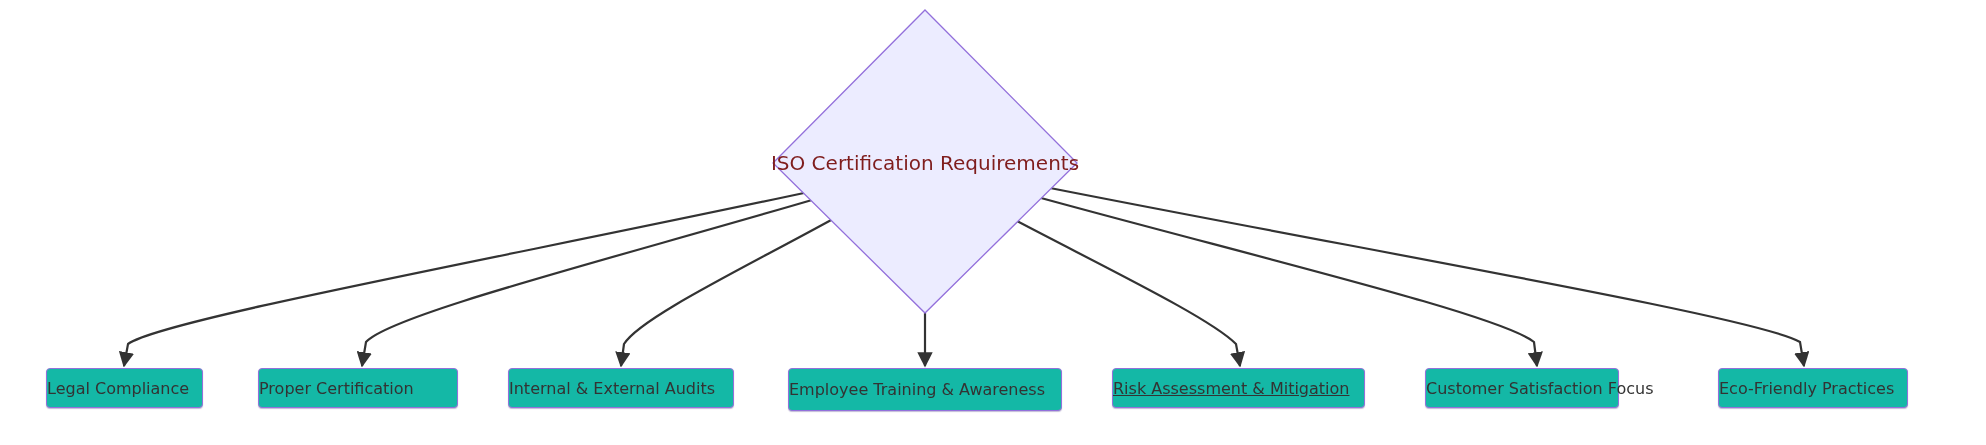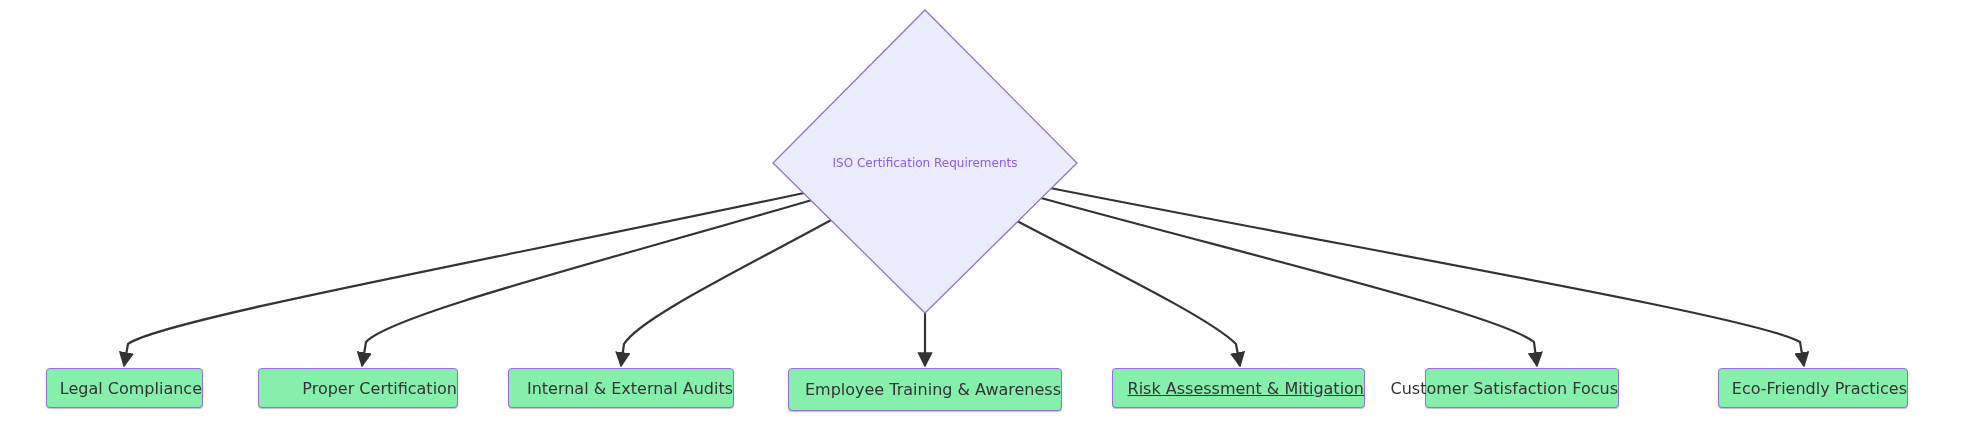--- a/index.html
+++ b/index.html
@@ -2,26 +2,26 @@
 <html><head>
 <meta charset="utf-8">
 <style>
   html, body { margin: 0; padding: 0; background: #ffffff; }
   body { width: 1986px; height: 445px; position: relative; overflow: hidden;
          font-family: "DejaVu Sans", "Liberation Sans", sans-serif; }
   #canvas { position: absolute; left: 0; top: 0; width: 1986px; height: 445px; }
   .edge { fill: none; stroke: #333333; stroke-width: 2.2; }
   .diamond-label {
     position: absolute; transform: translate(-50%, -50%);
-    font-size: 12px; color: #8b5cf6; white-space: nowrap;
+    font-size: 20px; color: #7f1d1d; white-space: nowrap;
   }
   .node {
     position: absolute; box-sizing: border-box;
-    background: #86efac; border: 1.5px solid #9370db; border-radius: 4px;
-    display: flex; align-items: center; justify-content: flex-end;
+    background: #14b8a6; border: 1.5px solid #9370db; border-radius: 4px;
+    display: flex; align-items: center; justify-content: flex-start;
     font-size: 16px; color: #333333; white-space: nowrap;
     box-shadow: 0 1px 1px rgba(80,60,140,0.35);
   }
 </style>
 </head>
 <body>
 
 <svg id="canvas" viewBox="0 0 1986 445" xmlns="http://www.w3.org/2000/svg">
   <defs>
     <marker id="arrow" viewBox="0 0 10 10" refX="9" refY="5" markerWidth="7" markerHeight="7" orient="auto-start-reverse">

